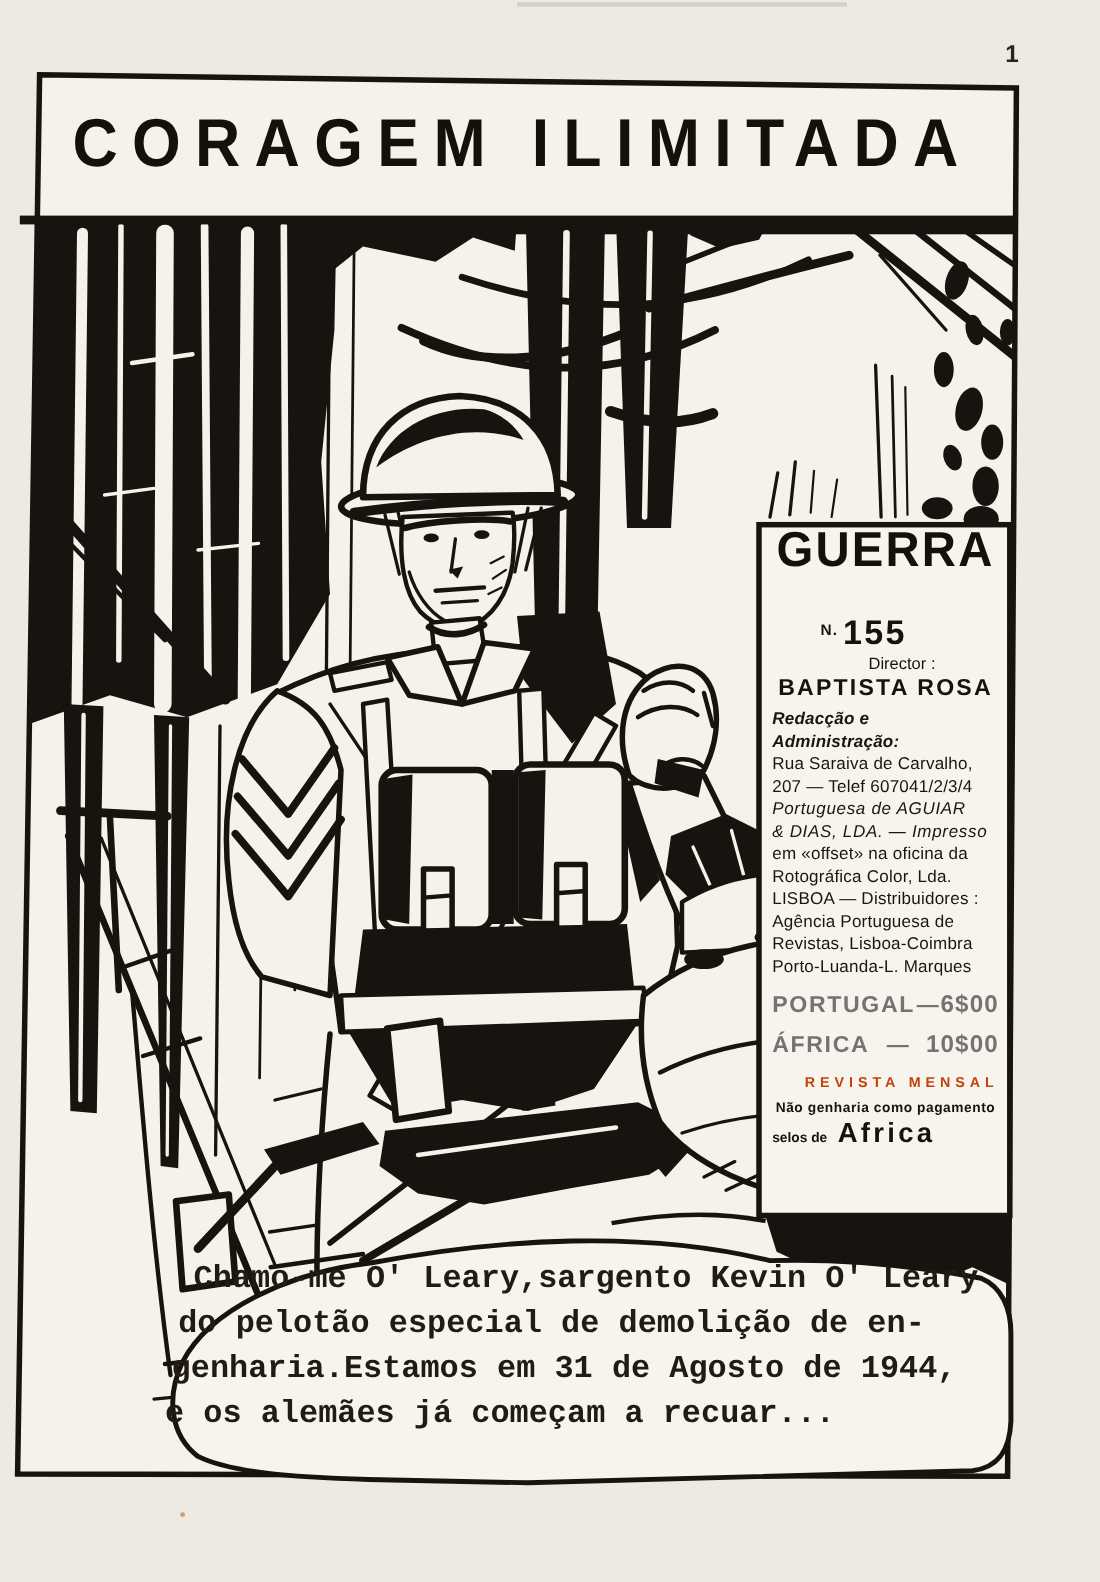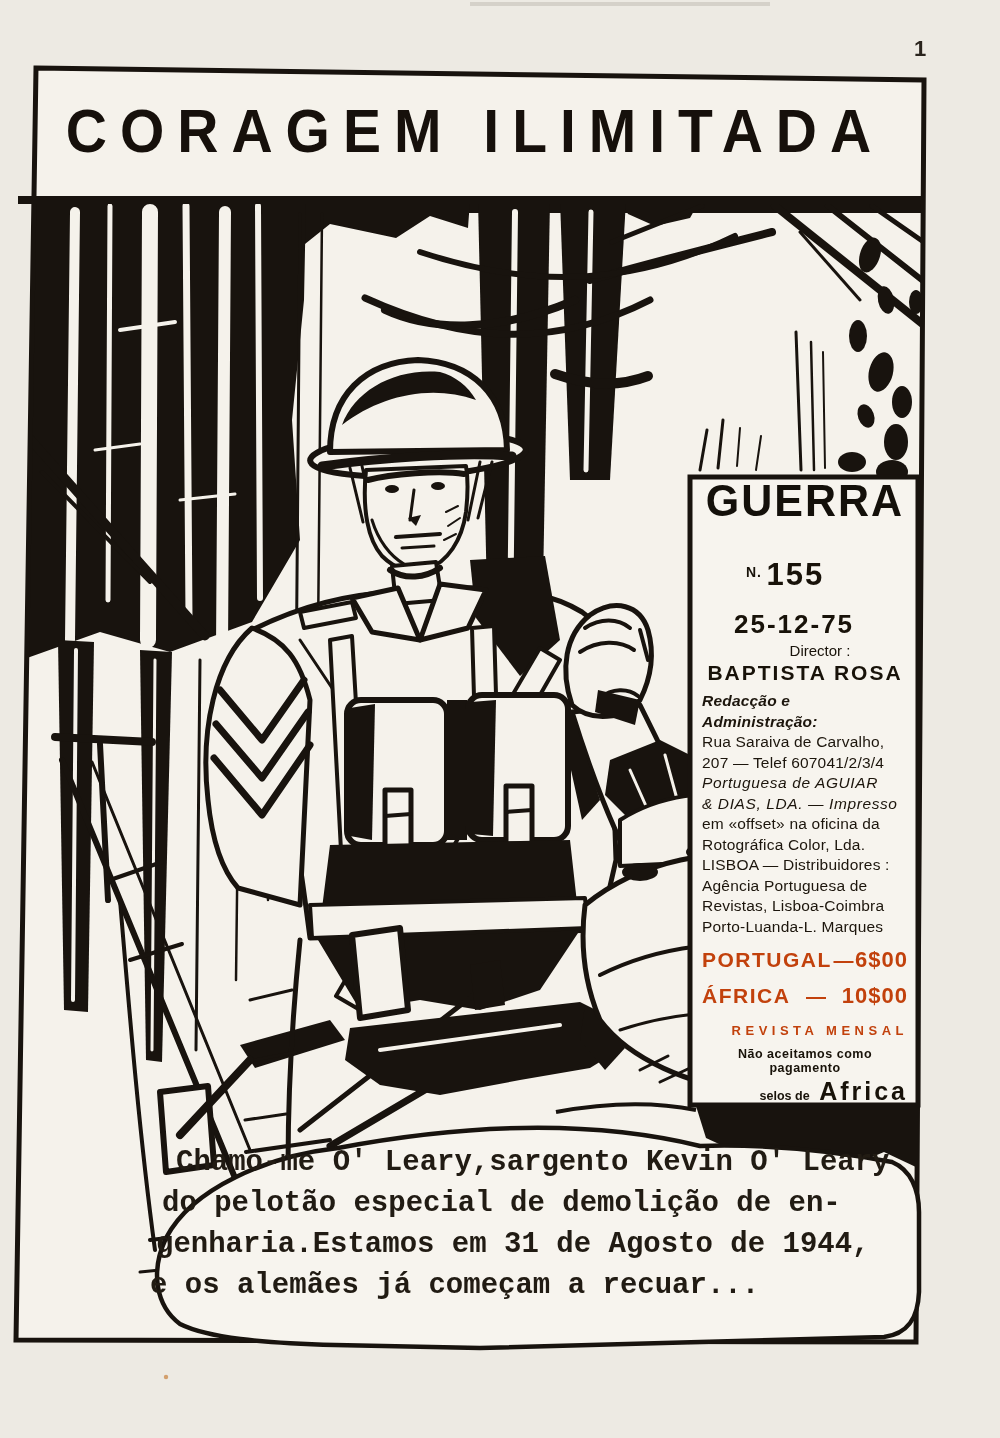--- a/index.html
+++ b/index.html
@@ -39,28 +39,28 @@
   .issue-row{margin-top:32px;padding-left:44px;font-weight:bold;color:#181209;}
   .issue-label{font-size:14px;vertical-align:8px;letter-spacing:1px;}
   .issue-number{font-size:31px;letter-spacing:2px;}
   .date-row{margin-top:16px;padding-left:32px;font-size:26px;font-weight:bold;letter-spacing:2px;}
   .director-label{margin-top:2px;text-align:center;font-size:15px;padding-left:30px;}
   .director-name{margin-top:2px;text-align:center;font-size:21px;font-weight:bold;letter-spacing:2px;}
   .addr-block{margin-top:6px;font-size:15.5px;line-height:20.5px;color:#1c150c;letter-spacing:0.2px;}
   .addr-line:nth-child(1){font-style:italic;font-weight:bold;}
   .addr-line:nth-child(4),.addr-line:nth-child(5){font-style:italic;letter-spacing:0.6px;}
   .price-row{display:flex;justify-content:space-between;align-items:baseline;
-    font-weight:bold;color:#c2410c;margin-top:10px;}
+    font-weight:bold;color:#737373;margin-top:10px;}
   .price-row .region{font-size:21px;letter-spacing:1.5px;}
   .price-row .dash{font-size:20px;}
   .price-row .price{font-size:22px;letter-spacing:1px;}
   .frequency{margin-top:14px;text-align:right;font-size:13px;font-weight:bold;
     letter-spacing:4.5px;color:#c2410c;}
   .pay-note{margin-top:9px;text-align:center;font-size:12.5px;font-weight:bold;letter-spacing:0.5px;}
-  .pay-note2{text-align:right;font-size:12.5px;font-weight:bold;margin-top:2px;}
+  .pay-note2{text-align:left;font-size:12.5px;font-weight:bold;margin-top:2px;}
   .africa-stamp{font-size:25px;font-weight:bold;letter-spacing:3px;margin-left:6px;}
 
   
   #bubble-text{
     left:150px;top:1142px;width:772px;
     font-family:"Liberation Mono",monospace;
     font-size:29px;line-height:41px;font-weight:bold;
     color:#211b13;white-space:nowrap;
   }
   .bubble-line:nth-child(1){padding-left:26px;}
@@ -320,21 +320,20 @@
 <div class="abs" id="page-number">1</div>
 
 <div class="abs" id="page-title">CORAGEM ILIMITADA</div>
 
 <div class="abs" id="info-box">
   <div class="mag-title">GUERRA</div>
   <div class="issue-row">
     <span class="issue-label">N.</span>
     <span class="issue-number">155</span>
   </div>
-  <div class="date-row">25-12-75</div>
   <div class="director-label">Director :</div>
   <div class="director-name">BAPTISTA ROSA</div>
   <div class="addr-block">
     <div class="addr-line">Redacção e Administração:</div>
     <div class="addr-line">Rua Saraiva de Carvalho,</div>
     <div class="addr-line">207 — Telef 607041/2/3/4</div>
     <div class="addr-line">Portuguesa de AGUIAR</div>
     <div class="addr-line">&amp; DIAS, LDA. — Impresso</div>
     <div class="addr-line">em «offset» na oficina da</div>
     <div class="addr-line">Rotográfica Color, Lda.</div>
@@ -347,21 +346,21 @@
     <span class="region">PORTUGAL</span>
     <span class="dash">—</span>
     <span class="price">6$00</span>
   </div>
   <div class="price-row">
     <span class="region">ÁFRICA</span>
     <span class="dash">—</span>
     <span class="price">10$00</span>
   </div>
   <div class="frequency">REVISTA MENSAL</div>
-  <div class="pay-note">Não aceitamos como pagamento</div>
+  <div class="pay-note">Não genharia como pagamento</div>
   <div class="pay-note2">
     <span>selos de</span>
     <span class="africa-stamp">Africa</span>
   </div>
 </div>
 
 <div class="abs" id="bubble-text">
   <div class="bubble-line">Chamo-me O' Leary,sargento Kevin O' Leary</div>
   <div class="bubble-line">do pelotão especial de demolição de en-</div>
   <div class="bubble-line">genharia.Estamos em 31 de Agosto de 1944,</div>

